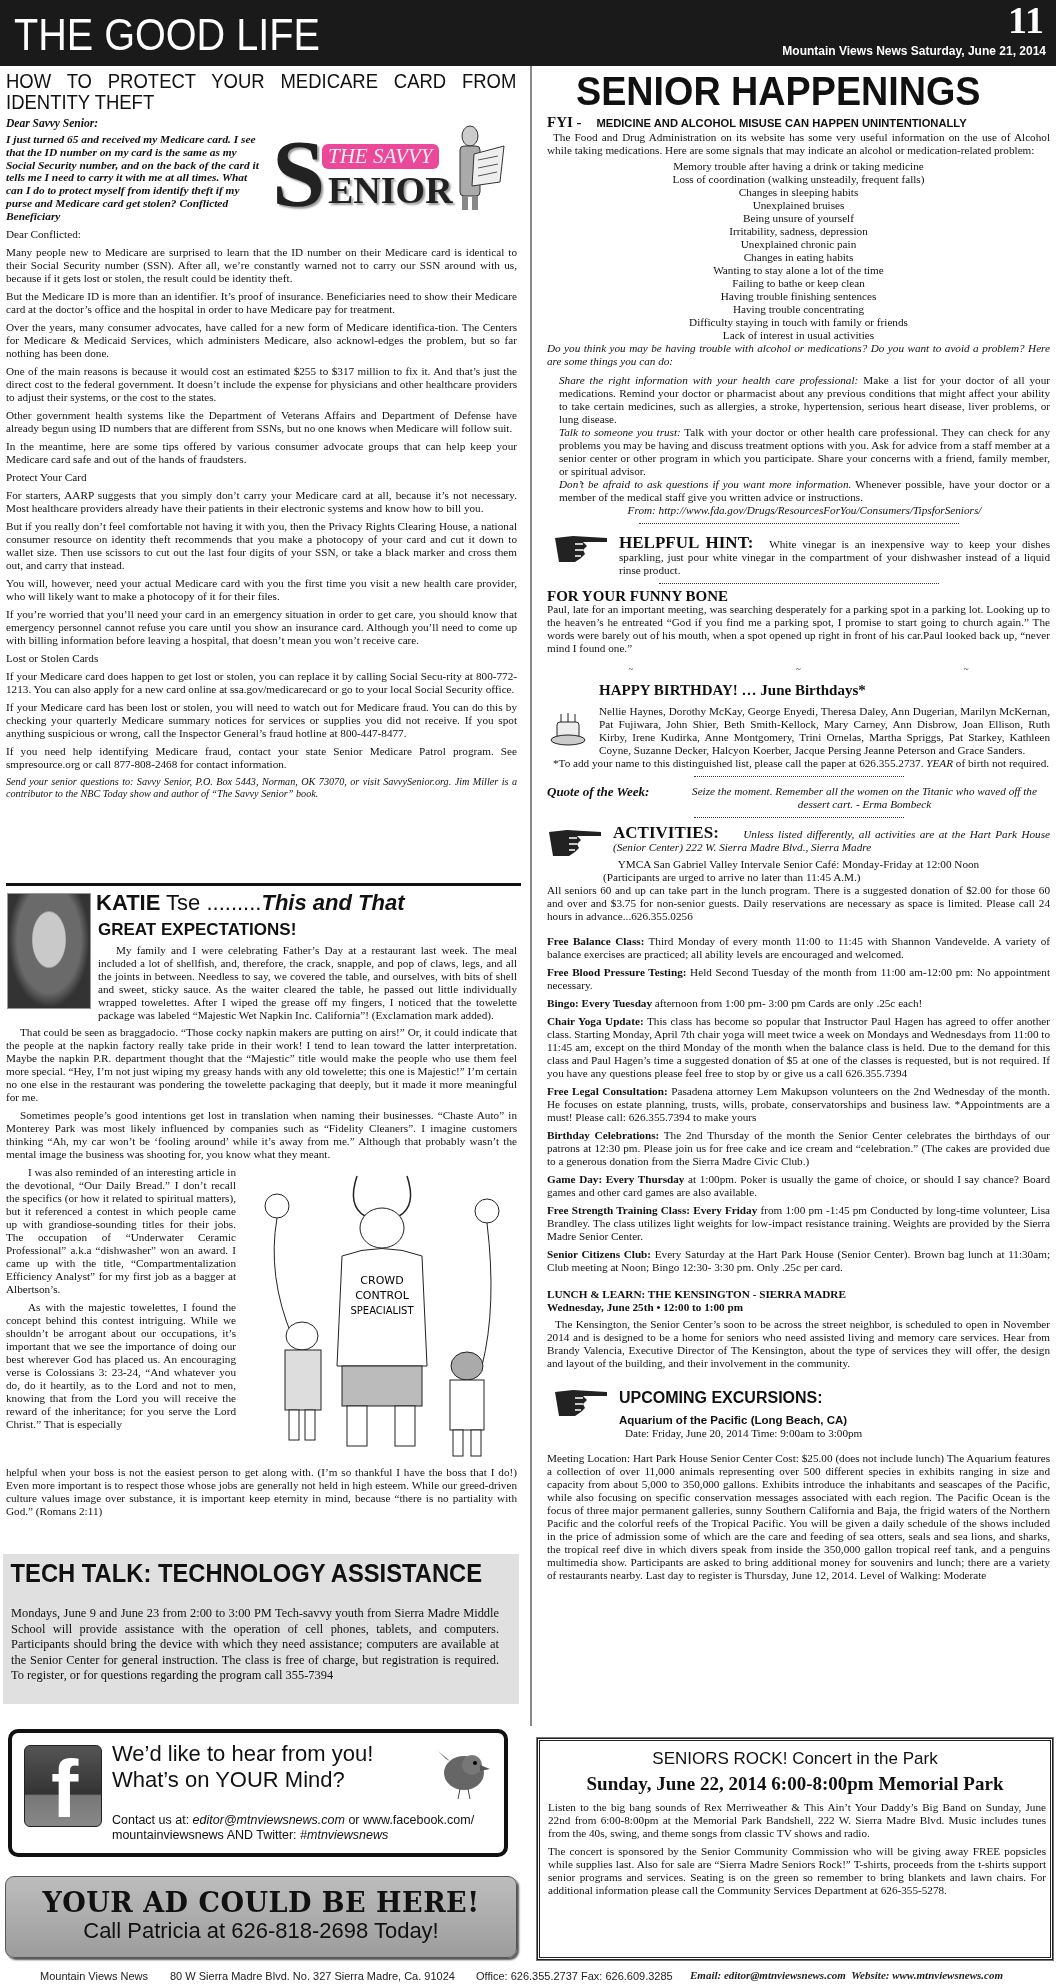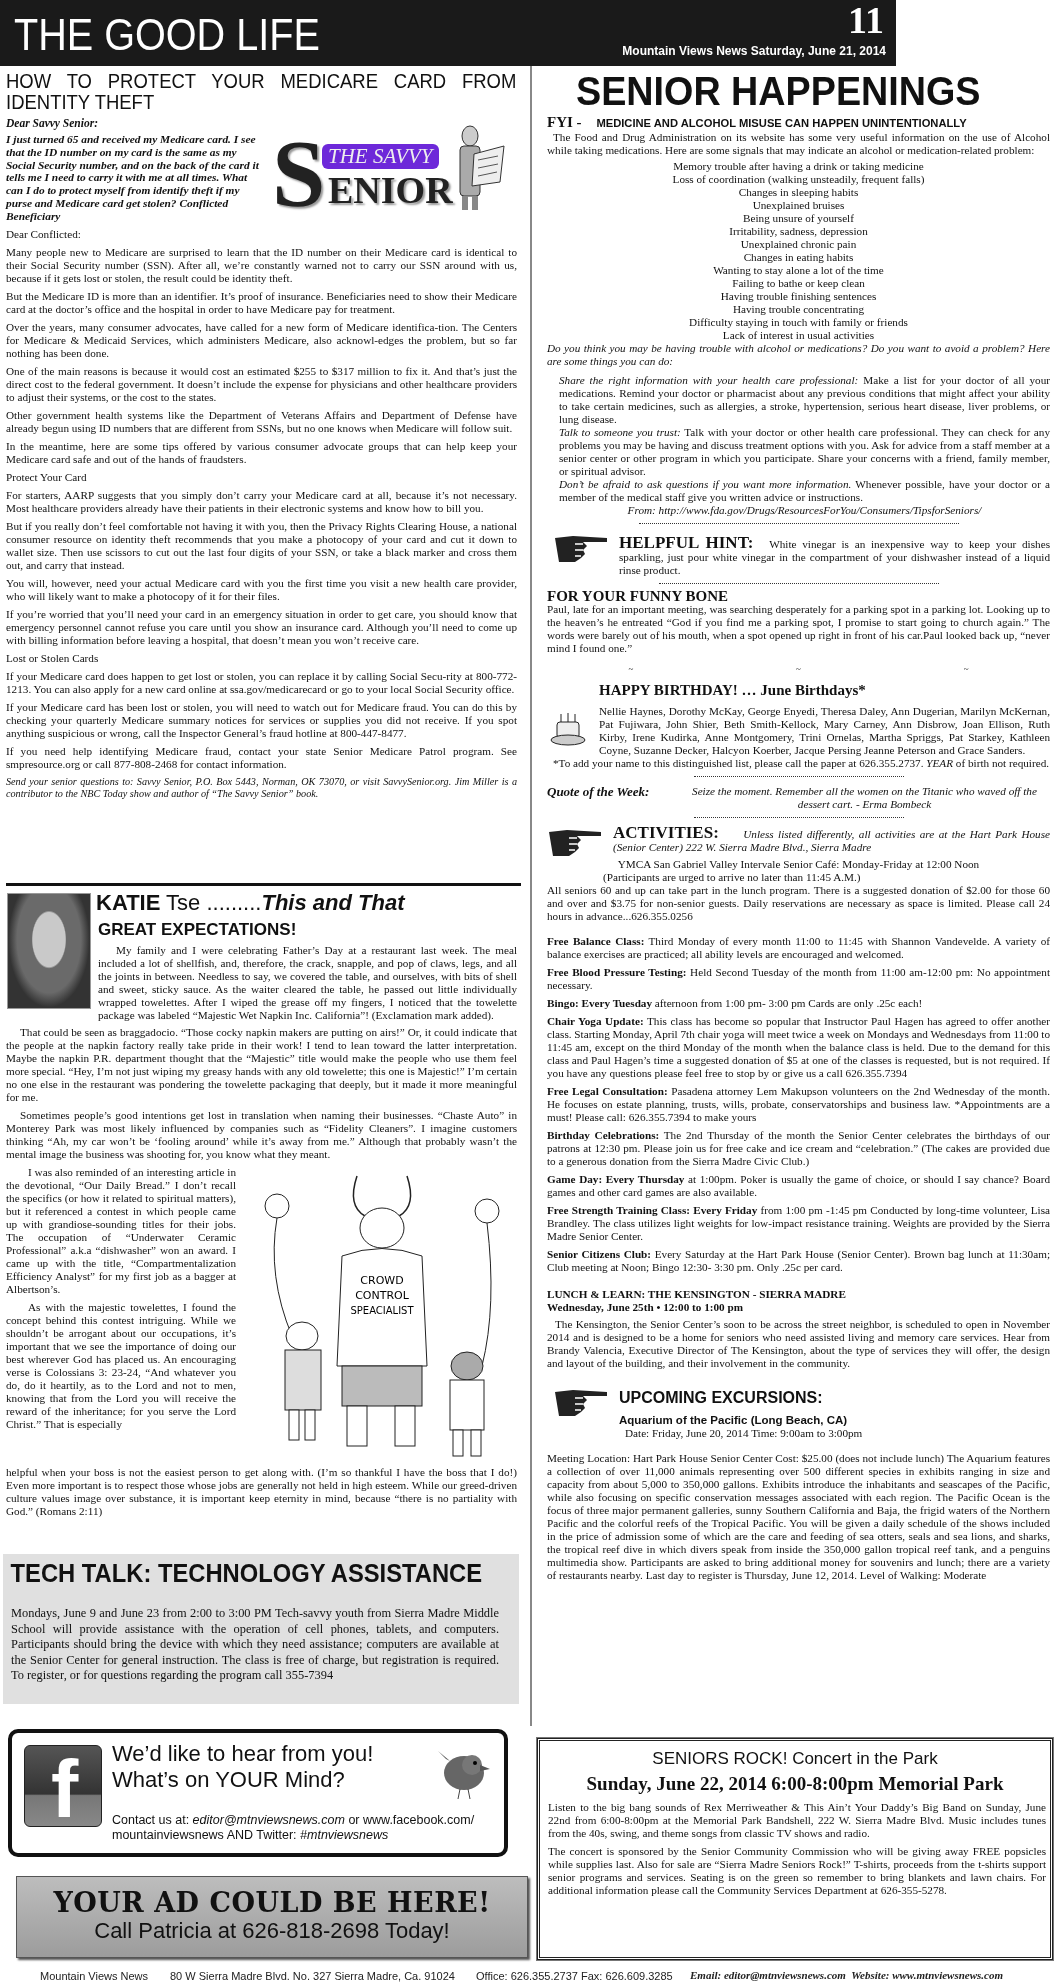--- a/index.html
+++ b/index.html
@@ -1,40 +1,40 @@
 <!DOCTYPE html>
 <html><head>
 <meta charset="utf-8">
 <style>
 *{box-sizing:border-box;margin:0;padding:0}
 body{width:1056px;height:1987px;background:#fff;font-family:"DejaVu Serif",serif;color:#111;position:relative;overflow:hidden}
 .serif{font-family:"Liberation Serif","DejaVu Serif",serif}
 .sans{font-family:"Liberation Sans","DejaVu Sans",sans-serif}
-.masthead{position:absolute;left:0;top:0;width:896px;height:66px;background:#1a1a1a;color:#fff}
+.masthead{position:absolute;left:0;top:0;width:1056px;height:66px;background:#1a1a1a;color:#fff}
 .masthead .title{position:absolute;left:14px;top:10px;font-family:"Liberation Sans",sans-serif;font-size:44px;letter-spacing:0;transform:scaleX(0.9);transform-origin:left}
 .masthead .pgnum{position:absolute;right:12px;top:-2px;font-family:"Liberation Serif",serif;font-size:38px;font-weight:bold}
 .masthead .dateline{position:absolute;right:10px;top:44px;font-family:"Liberation Sans",sans-serif;font-size:12px;font-weight:bold}
 .col{position:absolute;font-family:"Liberation Serif",serif;font-size:11.2px;line-height:13px;text-align:justify}
 .col p{margin-bottom:5px}
 .lcol{left:6px;width:511px}
 .rcol{left:547px;width:503px}
 .vrule{position:absolute;left:530px;top:66px;width:2px;height:1660px;background:#888}
 h1.medi{font-family:"Liberation Sans",sans-serif;font-size:21px;line-height:21px;font-weight:normal;transform:scaleX(0.88);transform-origin:left;width:580px;letter-spacing:0}
 .senhap{position:absolute;left:576px;top:68px;font-family:"Liberation Sans",sans-serif;font-size:41px;font-weight:bold;transform:scaleX(0.92);transform-origin:left;letter-spacing:0}
 .savvy-logo{position:absolute;left:270px;top:124px;width:238px;height:90px}
 .it{font-style:italic}
 .b{font-weight:bold}
 .center{text-align:center}
 .dots{border-bottom:1px dotted #333;height:1px;margin:6px auto}
 .hr-thick{position:absolute;left:6px;width:515px;height:3px;background:#111}
 .tech{position:absolute;left:3px;top:1554px;width:516px;height:150px;background:#e0e0e0}
 .tech h2{font-family:"Liberation Sans",sans-serif;font-size:25px;font-weight:bold;padding:5px 8px 0;transform:scaleX(0.95);transform-origin:left;white-space:nowrap}
 .tech p{font-family:"Liberation Serif",serif;font-size:12.4px;line-height:15.6px;padding:18px 20px 0 8px;text-align:justify}
 .fbbox{position:absolute;left:8px;top:1729px;width:500px;height:128px;border:4px solid #111;border-radius:10px;background:#fff}
-.adbox{position:absolute;left:16px;top:1876px;width:512px;height:82px;border:1px solid #555;border-radius:0;background:linear-gradient(#bdbdbd,#9c9c9c);box-shadow:2px 2px 2px #555;text-align:center}
+.adbox{position:absolute;left:5px;top:1876px;width:512px;height:82px;border:1px solid #555;border-radius:9px;background:linear-gradient(#bdbdbd,#9c9c9c);box-shadow:2px 2px 2px #555;text-align:center}
 .concert{position:absolute;left:537px;top:1738px;width:516px;height:222px;border:3px double #222;outline:1px solid #777}
 .footer{position:absolute;left:0;top:1966px;width:1056px;height:20px;font-family:"Liberation Sans",sans-serif;font-size:11px;color:#222;white-space:nowrap}
 </style>
 </head>
 <body>
 
 <div class="masthead">
   <div class="title">THE GOOD LIFE</div>
   <div class="pgnum">11</div>
   <div class="dateline">Mountain Views News  Saturday, June 21, 2014</div>
@@ -62,21 +62,21 @@
   <p>If you’re worried that you’ll need your card in an emergency situation in order to get care, you should know that emergency personnel cannot refuse you care until you show an insurance card. Although you’ll need to come up with billing information before leaving a hospital, that doesn’t mean you won’t receive care.</p>
   <p>Lost or Stolen Cards</p>
   <p>If your Medicare card does happen to get lost or stolen, you can replace it by calling Social Secu-rity at 800-772-1213. You can also apply for a new card online at ssa.gov/medicarecard or go to your local Social Security office.</p>
   <p>If your Medicare card has been lost or stolen, you will need to watch out for Medicare fraud. You can do this by checking your quarterly Medicare summary notices for services or supplies you did not receive. If you spot anything suspicious or wrong, call the Inspector General’s fraud hotline at 800-447-8477.</p>
   <p>If you need help identifying Medicare fraud, contact your state Senior Medicare Patrol program. See smpresource.org or call 877-808-2468 for contact information.</p>
   <p class="it" style="font-size:10.2px;line-height:12px">Send your senior questions to: Savvy Senior, P.O. Box 5443, Norman, OK 73070, or visit SavvySenior.org. Jim Miller is a contributor to the NBC Today show and author of “The Savvy Senior” book.</p>
 </div>
 
 <div class="savvy-logo">
   <span style="position:absolute;left:2px;top:-6px;font-family:'Liberation Serif',serif;font-size:96px;font-weight:bold;color:#222;text-shadow:2px 2px 2px #999">S</span>
-  <span style="position:absolute;left:52px;top:20px;background:#6d28d9;color:#eee;border-radius:6px;padding:0 6px;font-family:'Liberation Serif',serif;font-style:italic;font-size:21px">THE SAVVY</span>
+  <span style="position:absolute;left:52px;top:20px;background:#ec4899;color:#eee;border-radius:6px;padding:0 6px;font-family:'Liberation Serif',serif;font-style:italic;font-size:21px">THE SAVVY</span>
   <span style="position:absolute;left:58px;top:44px;font-family:'Liberation Serif',serif;font-size:38px;font-weight:bold;color:#222;text-shadow:2px 2px 2px #999">ENIOR</span>
   <svg style="position:absolute;left:182px;top:0" width="54" height="90" viewBox="0 0 54 90">
     <ellipse cx="18" cy="12" rx="8" ry="10" fill="#ccc" stroke="#333"></ellipse>
     <rect x="8" y="22" width="20" height="50" rx="4" fill="#aaa" stroke="#333"></rect>
     <polygon points="22,30 52,22 48,58 20,62" fill="#eee" stroke="#333"></polygon>
     <line x1="26" y1="36" x2="46" y2="32" stroke="#555"></line>
       <line x1="26" y1="44" x2="46" y2="40" stroke="#555"></line>
       <line x1="26" y1="52" x2="45" y2="48" stroke="#555"></line>
     <rect x="10" y="72" width="6" height="14" fill="#888"></rect>
       <rect x="20" y="72" width="6" height="14" fill="#888"></rect>

